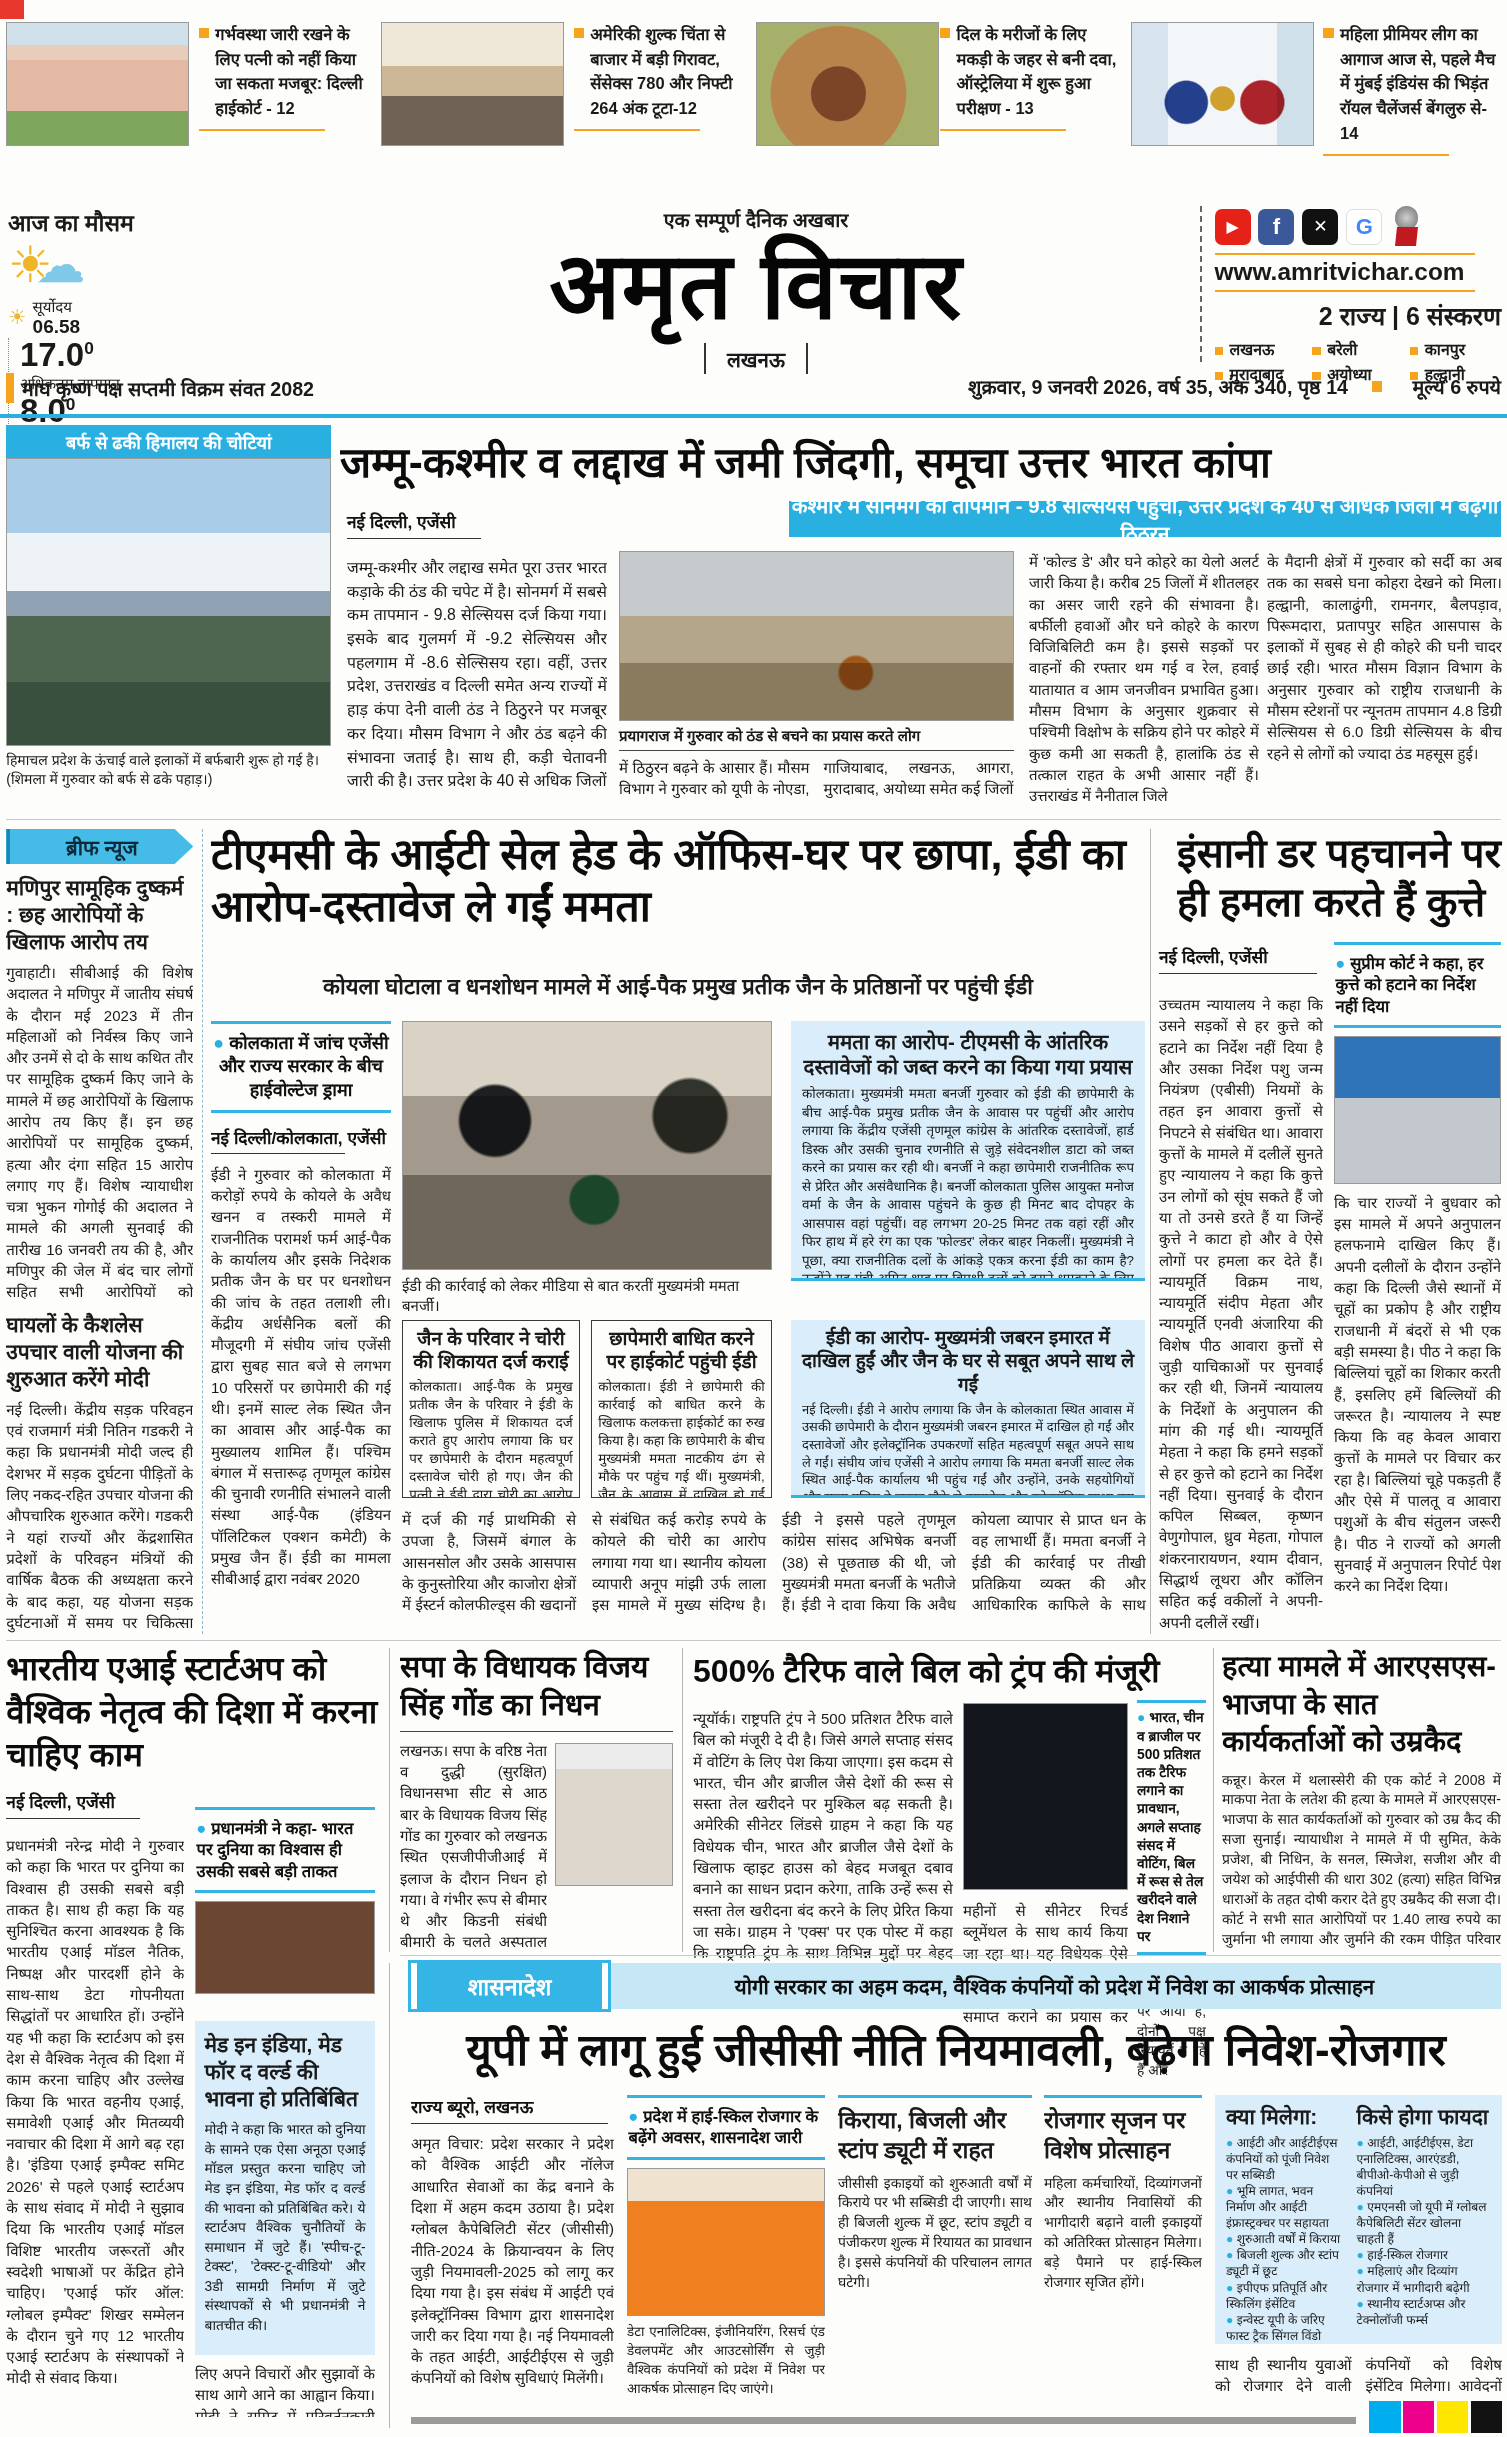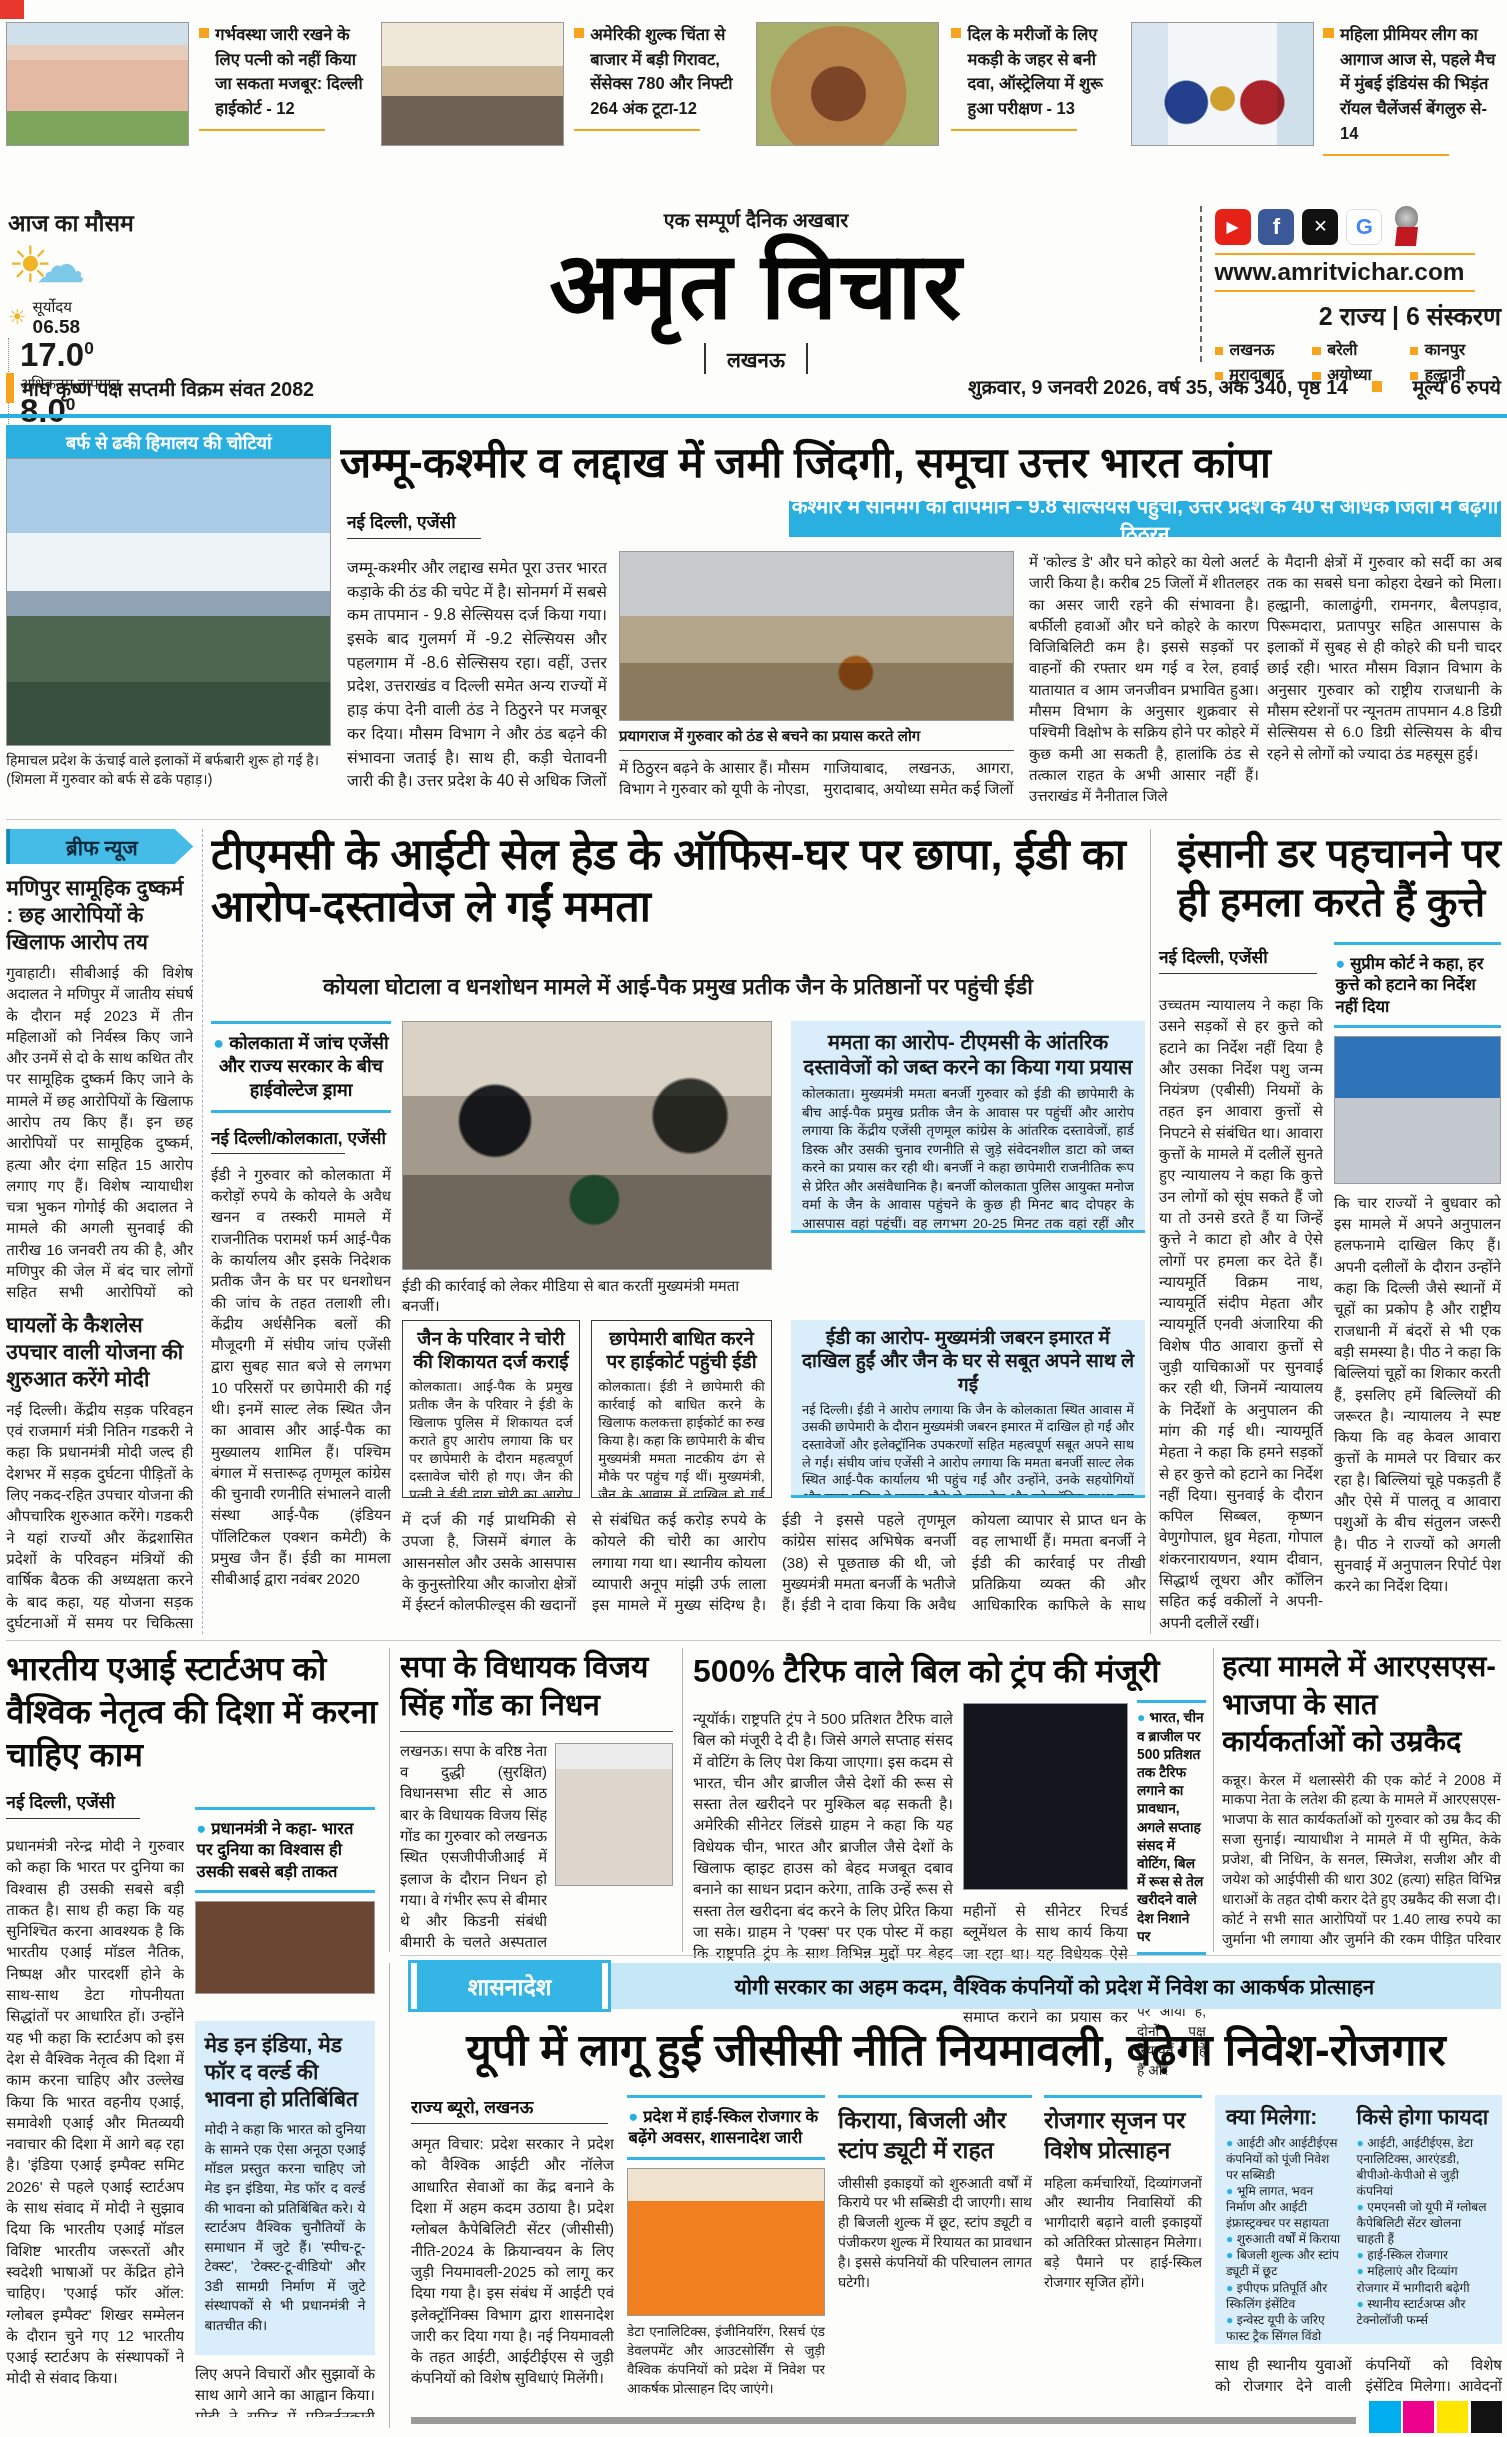--- a/index.html
+++ b/index.html
@@ -53,21 +53,21 @@
       <div class="photo" style="width:183px;height:124px;background:linear-gradient(180deg,#efe7d8 0 35%,#cbb795 35% 60%,#6d6253 60% 100%),radial-gradient(circle at 50% 70%,#3a3f46 0 18%,transparent 19%);"></div>
       <div style="flex:1;">
         <div style="display:flex;">
             <span class="ybul"></span>
           <span style="font-size:16.5px;font-weight:bold;line-height:1.5;">अमेरिकी शुल्क चिंता से बाजार में बड़ी गिरावट, सेंसेक्स 780 और निफ्टी 264 अंक टूटा-12</span>
           </div>
         <div class="mini-rule" style="margin-top:7.9px;width:126px;"></div>
       </div>
     </div>
 
-    <div style="width:367px;display:flex;gap:12px;padding-top:17.3px;">
+    <div style="width:367px;display:flex;gap:1px;padding-top:17.3px;">
       <div class="photo" style="width:183px;height:124px;background:radial-gradient(circle at 45% 58%,#7c4527 0 22%,#b9834c 23% 55%,#a7b06a 56% 100%);"></div>
       <div style="flex:1;">
         <div style="display:flex;">
             <span class="ybul"></span>
           <span style="font-size:16.5px;font-weight:bold;line-height:1.5;">दिल के मरीजों के लिए मकड़ी के जहर से बनी दवा, ऑस्ट्रेलिया में शुरू हुआ परीक्षण - 13</span>
           </div>
         <div class="mini-rule" style="margin-top:7.9px;width:126px;"></div>
       </div>
     </div>
 
@@ -207,21 +207,21 @@
     <div class="byline" style="margin-top:12.6px;">नई दिल्ली/कोलकाता, एजेंसी</div>
     <div class="byline-rule"></div>
     <div class="body-text" style="margin-top:9.5px;height:488px;">ईडी ने गुरुवार को कोलकाता में करोड़ों रुपये के कोयले के अवैध खनन व तस्करी मामले में राजनीतिक परामर्श फर्म आई-पैक के कार्यालय और इसके निदेशक प्रतीक जैन के घर पर धनशोधन की जांच के तहत तलाशी ली। केंद्रीय अर्धसैनिक बलों की मौजूदगी में संघीय जांच एजेंसी द्वारा सुबह सात बजे से लगभग 10 परिसरों पर छापेमारी की गई थी। इनमें साल्ट लेक स्थित जैन का आवास और आई-पैक का मुख्यालय शामिल हैं। पश्चिम बंगाल में सत्तारूढ़ तृणमूल कांग्रेस की चुनावी रणनीति संभालने वाली संस्था आई-पैक (इंडियन पॉलिटिकल एक्शन कमेटी) के प्रमुख जैन हैं। ईडी का मामला सीबीआई द्वारा नवंबर 2020</div>
   </div>
 
   <div class="abs" style="left:402px;top:1021px;width:370px;">
     <div class="photo" style="width:100%;height:249px;background:linear-gradient(180deg,#d9d2c5 0 30%,#a39a8d 30% 62%,#6f675c 62% 100%),radial-gradient(circle at 52% 72%,#3fae72 0 9%,transparent 10%),radial-gradient(circle at 25% 40%,#23262b 0 11%,transparent 12%),radial-gradient(circle at 78% 38%,#3a3f3a 0 11%,transparent 12%);background-blend-mode:multiply;"></div>
     <div style="font-size:15px;margin-top:4.7px;">ईडी की कार्रवाई को लेकर मीडिया से बात करतीं मुख्यमंत्री ममता बनर्जी।</div>
   </div>
 
-  <div class="abs lightblue" style="left:791px;top:1021px;width:354px;height:212px;border-bottom:3.9px solid #33b4e4;padding:7.9px 11px;overflow:hidden;">
+  <div class="abs lightblue" style="left:791px;top:1021px;width:354px;height:260px;border-bottom:3.9px solid #33b4e4;padding:7.9px 11px;overflow:hidden;">
     <div class="box-title" style="font-size:20.5px;">ममता का आरोप- टीएमसी के आंतरिक दस्तावेजों को जब्त करने का किया गया प्रयास</div>
     <div class="body-text" style="font-size:13.4px;margin-top:6.3px;line-height:1.38;height:221px;">कोलकाता। मुख्यमंत्री ममता बनर्जी गुरुवार को ईडी की छापेमारी के बीच आई-पैक प्रमुख प्रतीक जैन के आवास पर पहुंचीं और आरोप लगाया कि केंद्रीय एजेंसी तृणमूल कांग्रेस के आंतरिक दस्तावेजों, हार्ड डिस्क और उसकी चुनाव रणनीति से जुड़े संवेदनशील डाटा को जब्त करने का प्रयास कर रही थी। बनर्जी ने कहा छापेमारी राजनीतिक रूप से प्रेरित और असंवैधानिक है। बनर्जी कोलकाता पुलिस आयुक्त मनोज वर्मा के जैन के आवास पहुंचने के कुछ ही मिनट बाद दोपहर के आसपास वहां पहुंचीं। वह लगभग 20-25 मिनट तक वहां रहीं और फिर हाथ में हरे रंग का एक 'फोल्डर' लेकर बाहर निकलीं। मुख्यमंत्री ने पूछा, क्या राजनीतिक दलों के आंकड़े एकत्र करना ईडी का काम है? उन्होंने गृह मंत्री अमित शाह पर विपक्षी दलों को डराने-धमकाने के लिए संवैधानिक एजेंसियों का दुरुपयोग करने का आरोप लगाया।</div>
   </div>
 
   <div class="abs boxed" style="left:402px;top:1320px;width:178px;height:178px;overflow:hidden;">
     <div class="box-title" style="font-size:19px;">जैन के परिवार ने चोरी की शिकायत दर्ज कराई</div>
     <div class="body-text" style="font-size:13.4px;line-height:1.34;margin-top:4.7px;">कोलकाता। आई-पैक के प्रमुख प्रतीक जैन के परिवार ने ईडी के खिलाफ पुलिस में शिकायत दर्ज कराते हुए आरोप लगाया कि घर पर छापेमारी के दौरान महत्वपूर्ण दस्तावेज चोरी हो गए। जैन की पत्नी ने ईडी द्वारा चोरी का आरोप लगाते हुए शिकायत दर्ज कराई।</div>
   </div>
   <div class="abs boxed" style="left:591px;top:1320px;width:181px;height:178px;overflow:hidden;">
     <div class="box-title" style="font-size:19px;">छापेमारी बाधित करने पर हाईकोर्ट पहुंची ईडी</div>

